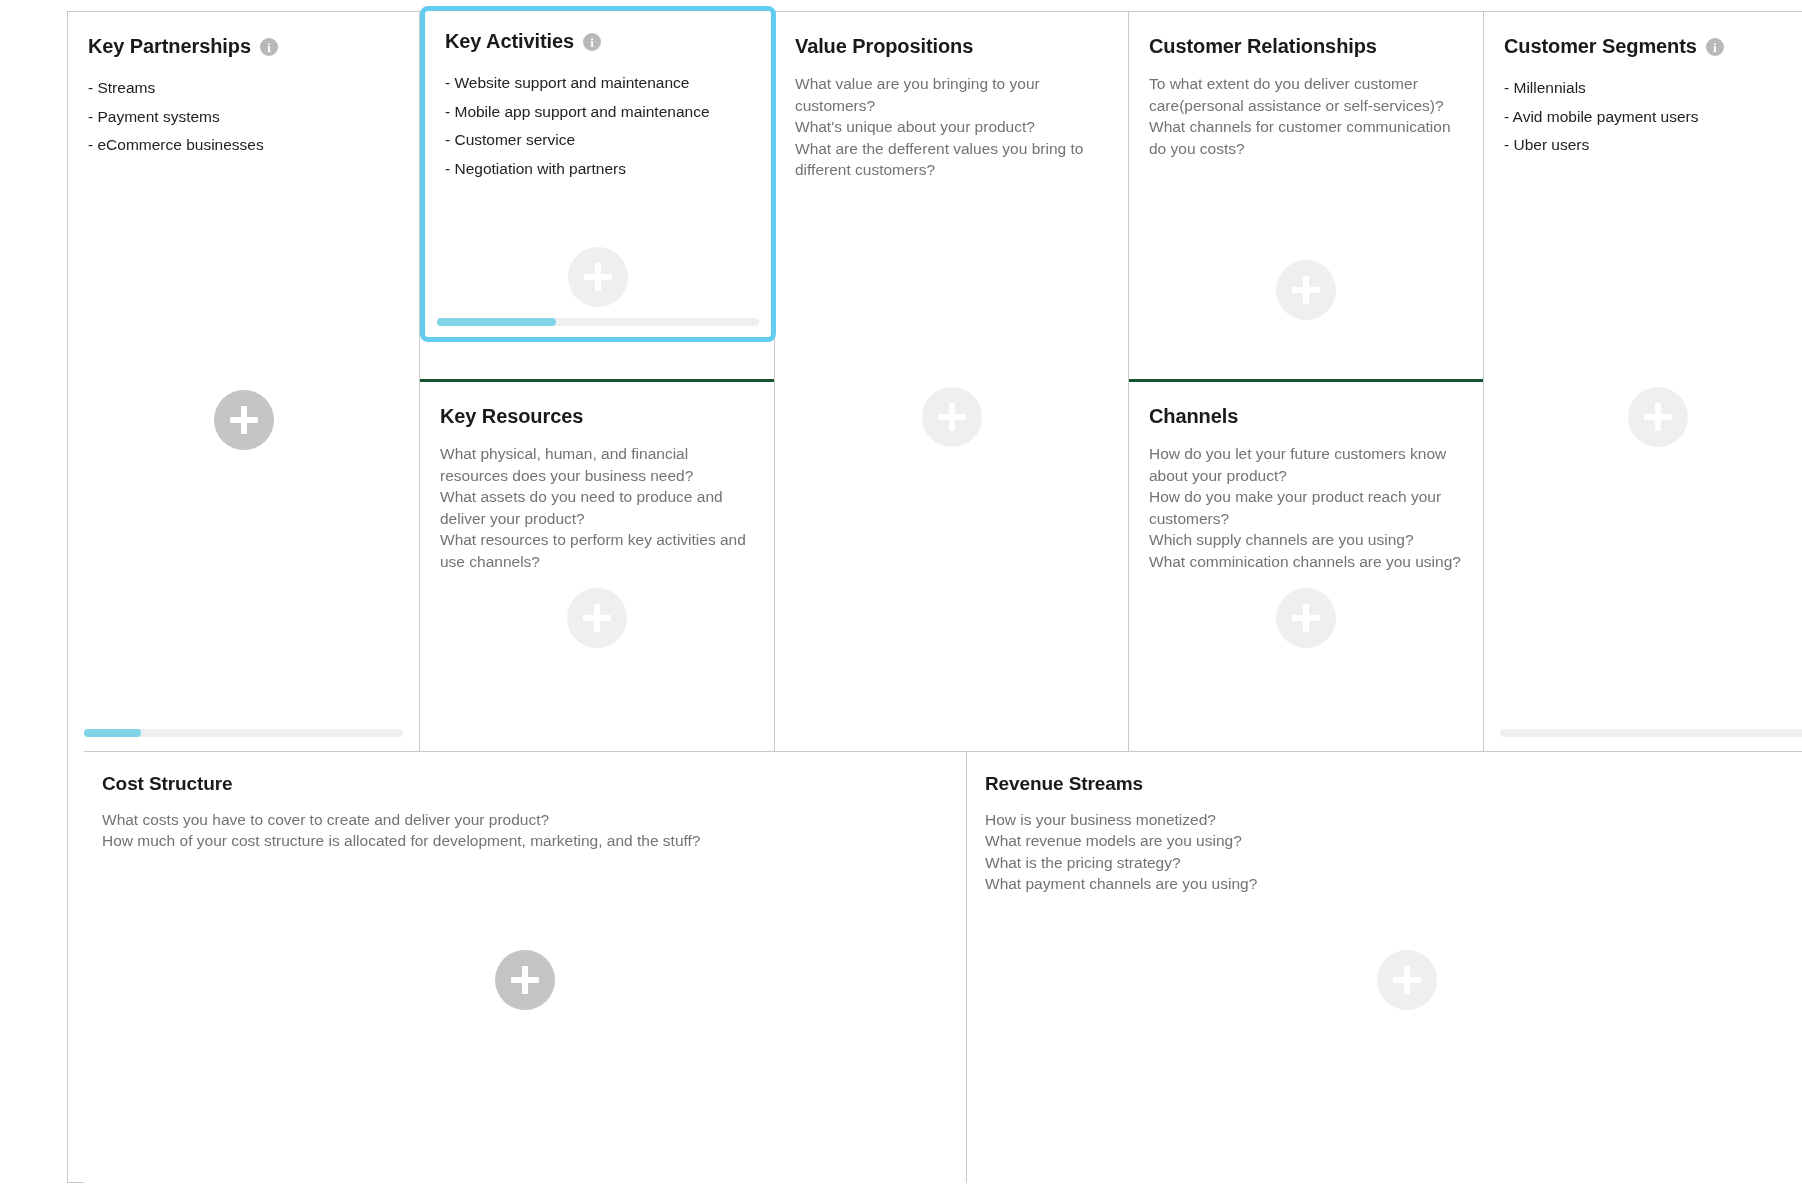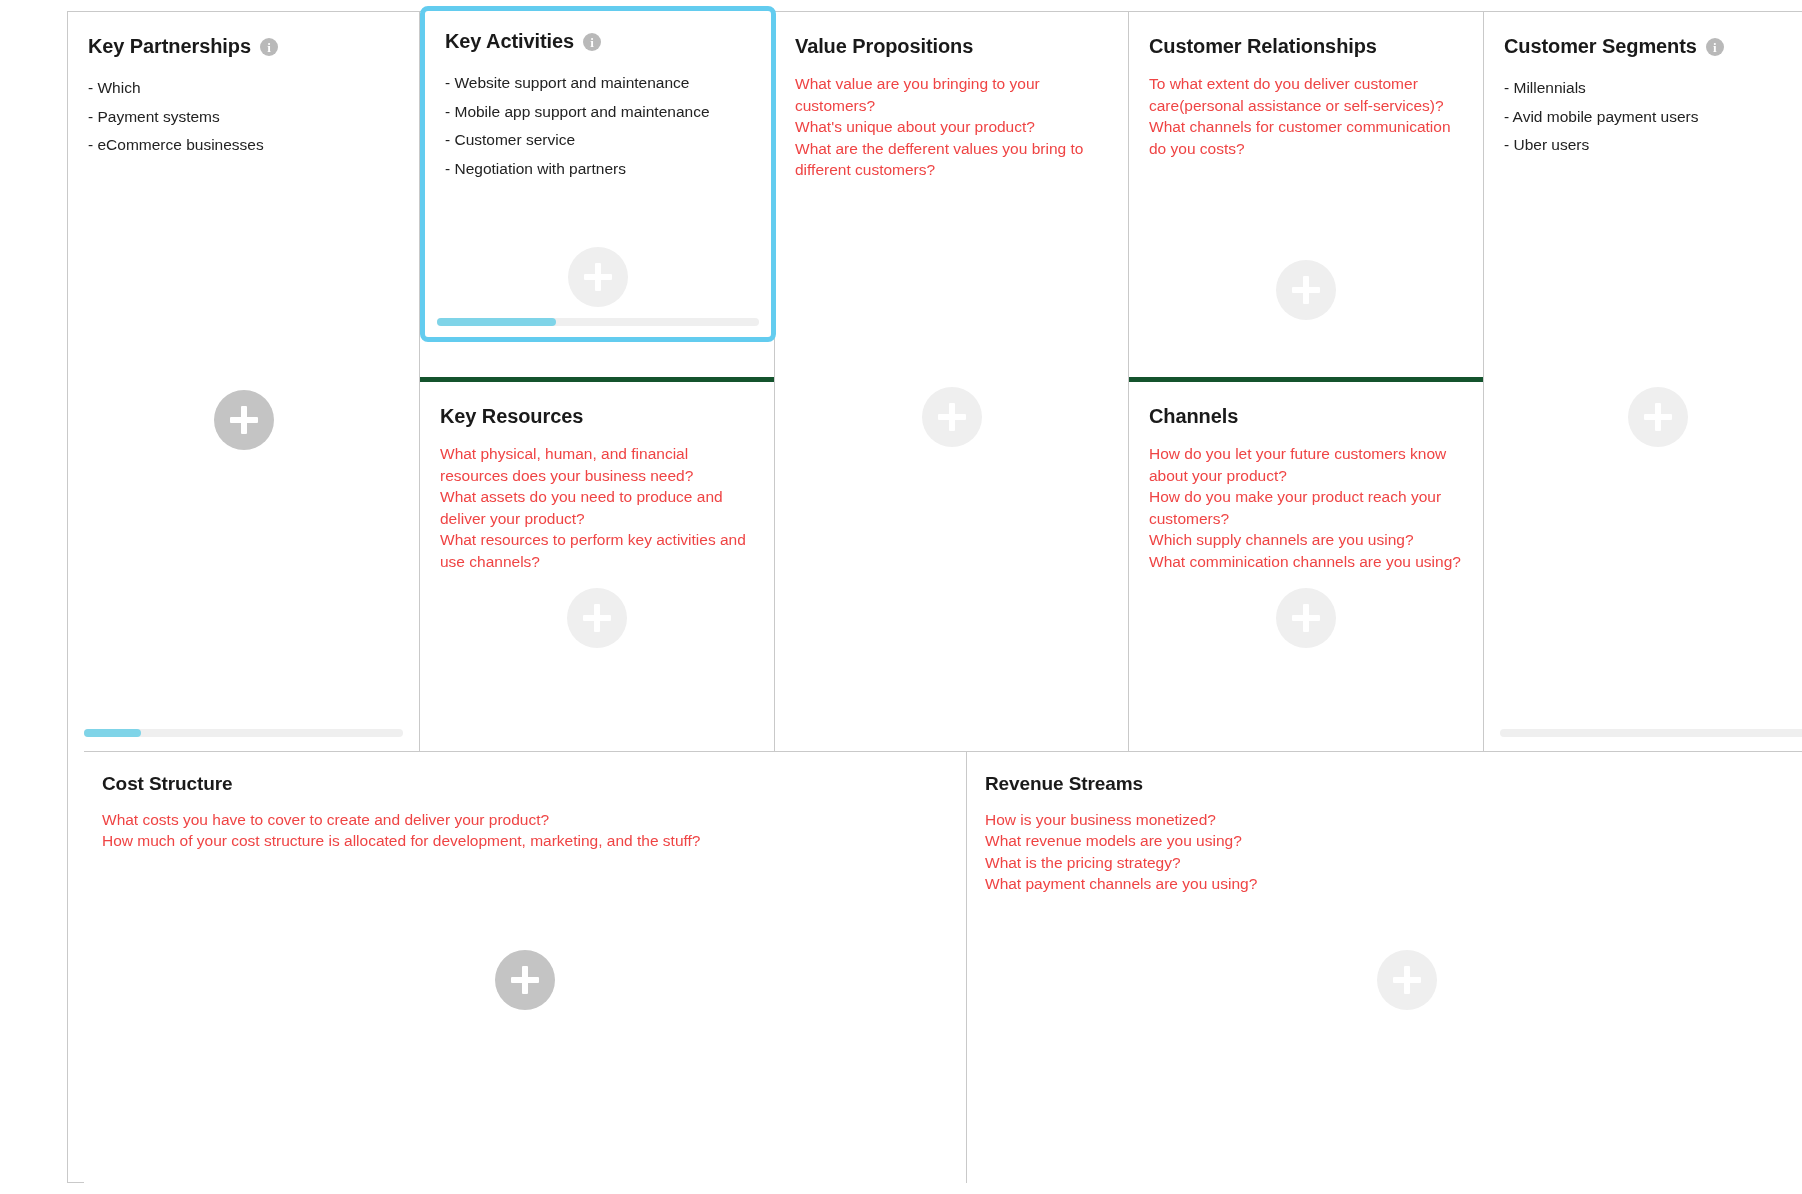--- a/index.html
+++ b/index.html
@@ -38,21 +38,21 @@
   .col-vp { width: 354px; }
   .col-cr { width: 355px; }
   .col-cs { width: 347px; }
 
   .cell {
     position: relative;
     background: #fff;
     overflow: hidden;
   }
   .cell-full  { height: 100%; }
-  .cell-half-top { height: 370px; border-bottom: 5px solid #14532d; }
+  .cell-half-top { height: 370px; border-bottom: 3px solid #14532d; }
   .cell-half-bot { height: 369px; }
 
   .pad { padding: 22px 20px 0 20px; }
 
   .title {
     font-size: 20px;
     font-weight: bold;
     color: #1a1a1a;
     letter-spacing: -0.1px;
     display: flex;
@@ -76,21 +76,21 @@
     font-family: "Liberation Serif", serif;
     line-height: 1;
     position: relative;
     top: 1px;
   }
 
   .hint {
     margin-top: 15px;
     font-size: 15.5px;
     line-height: 21.5px;
-    color: #ef4444;
+    color: #737373;
     white-space: pre-line;
   }
 
   .bullets {
     margin-top: 16px;
     font-size: 15.5px;
     line-height: 28.6px;
     color: #222;
   }
   .bullet { white-space: nowrap; }
@@ -171,21 +171,21 @@
   <div class="top-band">
 
     <div class="col col-kp">
       <div class="cell cell-full">
         <div class="pad">
           <div class="title">
             <span>Key Partnerships</span>
             <span class="info-icon">i</span>
           </div>
           <div class="bullets">
-            <div class="bullet">- Which</div>
+            <div class="bullet">- Streams</div>
             <div class="bullet">- Payment systems</div>
             <div class="bullet">- eCommerce businesses</div>
           </div>
         </div>
         <div class="plus dark" style="top:378px;"></div>
         <div class="hscroll">
           <div class="thumb" style="width:18%;"></div>
         </div>
       </div>
     </div>

